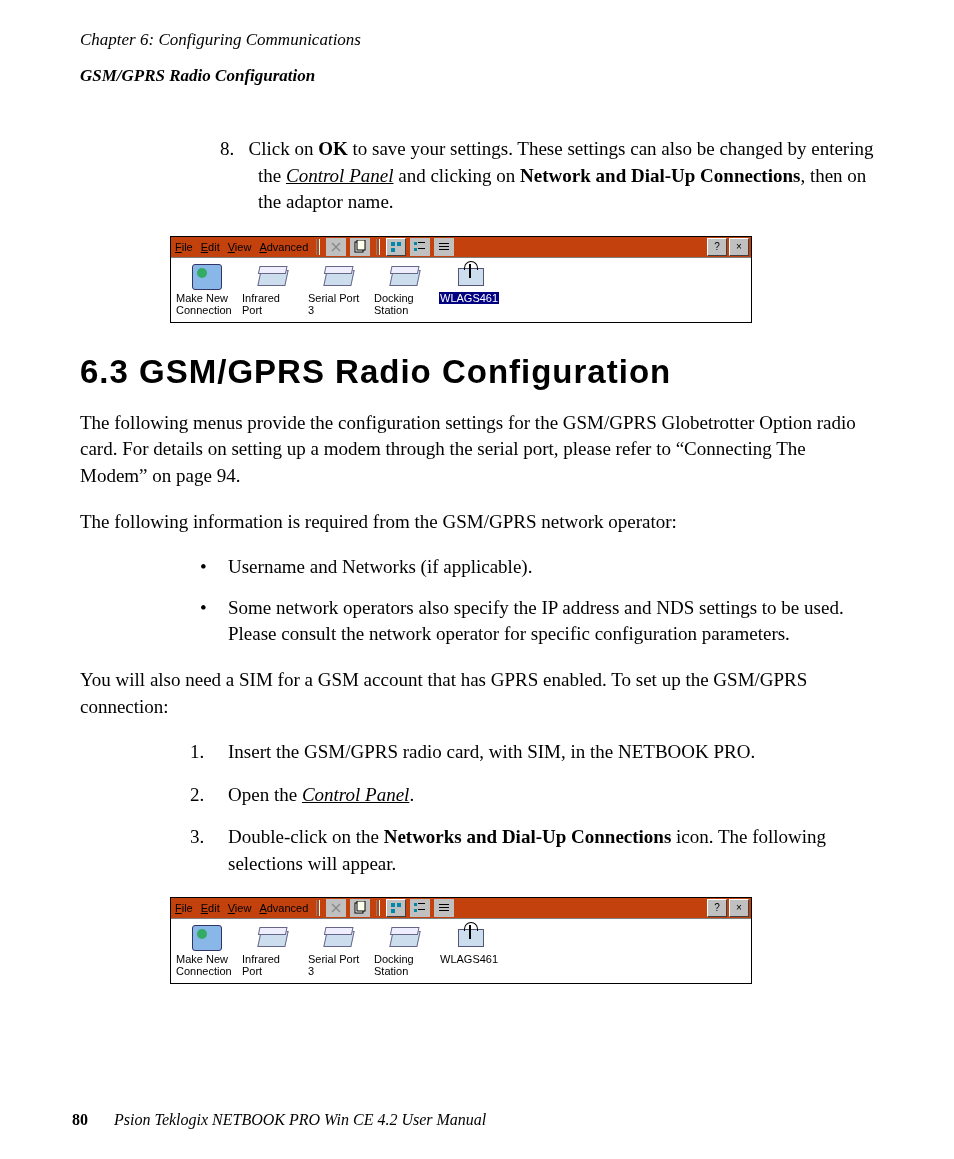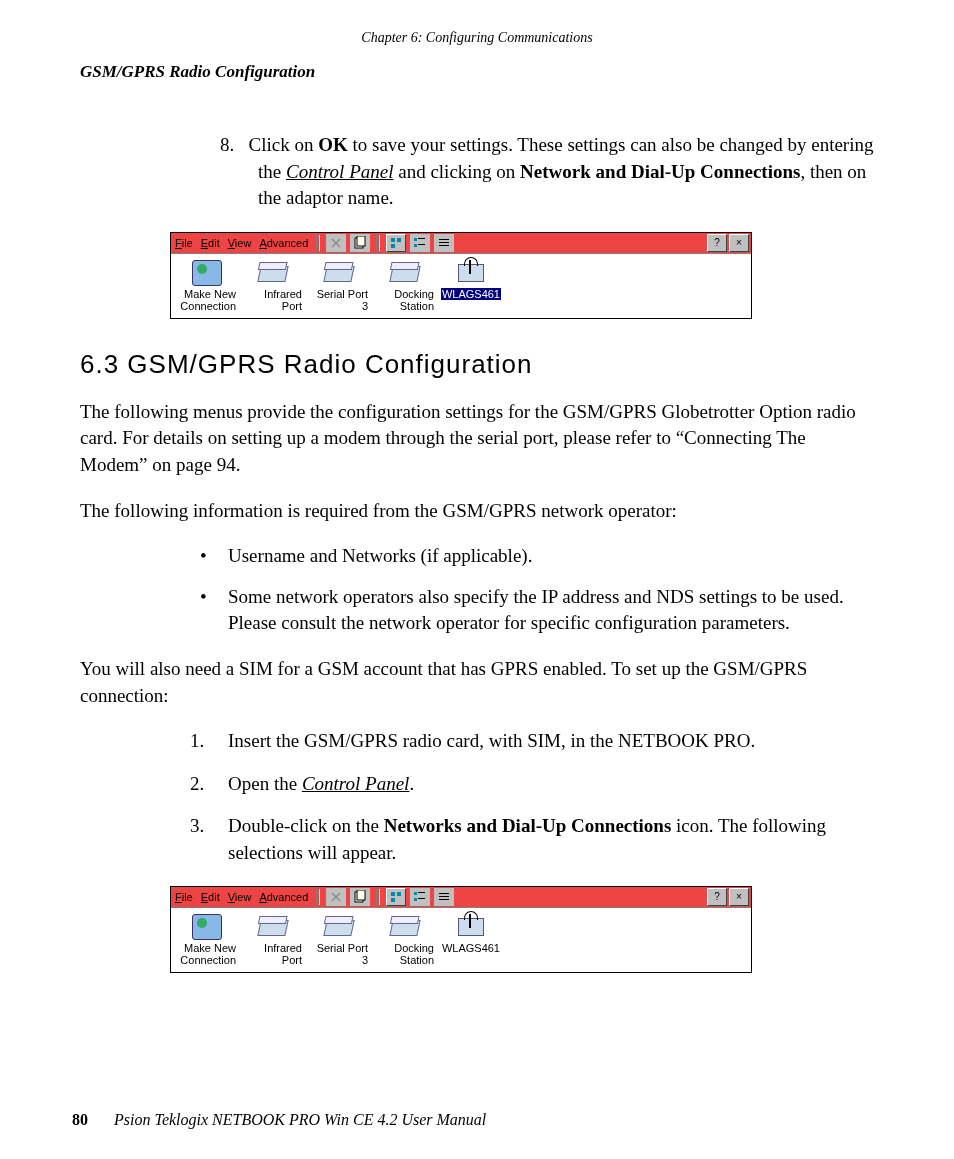--- a/index.html
+++ b/index.html
@@ -12,23 +12,22 @@
   }
   .page {
     padding: 30px 80px 20px 80px;
     box-sizing: border-box;
     width: 954px;
     min-height: 1159px;
     position: relative;
   }
   .header-chapter {
     font-style: italic;
-    font-size: 14px;
+    font-size: 17px;
     margin-bottom: 2px;
-    text-align: center;
   }
   .header-section {
     font-style: italic;
     font-weight: bold;
     font-size: 17px;
     margin-bottom: 50px;
     margin-top: 16px;
   }
   .step-line {
     margin-left: 70px;
@@ -38,23 +37,23 @@
   }
   .step-body {
     display: block;
     padding-left: 108px;
     text-indent: -38px;
   }
   .inline-italic { font-style: italic; text-decoration: underline; }
   .inline-bold { font-weight: bold; }
   .section-heading {
     font-family: "Arial Narrow", "Helvetica Condensed", Arial, sans-serif;
-    font-weight: 400;
+    font-weight: 700;
     font-stretch: condensed;
-    font-size: 26px;
+    font-size: 33px;
     margin: 30px 0 14px 0;
     letter-spacing: 1px;
   }
   .para {
     font-size: 19px;
     line-height: 1.4;
     margin-bottom: 14px;
   }
   .bullets {
     margin-left: 80px;
@@ -92,21 +91,21 @@
   
   .win {
     border: 1px solid #000;
     width: 580px;
     margin: 14px 0 28px 90px;
     font-family: Tahoma, Arial, sans-serif;
     font-size: 11px;
     background: #fff;
   }
   .win-toolbar {
-    background: #ef4444;
+    background: #c2410c;
     height: 20px;
     display: flex;
     align-items: center;
     padding: 0 2px;
     gap: 4px;
     border-bottom: 1px solid #808080;
   }
   .win-menu {
     display: inline-block;
     padding: 1px 2px;
@@ -142,21 +141,21 @@
     gap: 2px;
   }
   .win-body {
     display: flex;
     gap: 4px;
     padding: 4px;
     min-height: 56px;
   }
   .win-item {
     width: 62px;
-    text-align: right;
+    text-align: left;
     line-height: 1.1;
   }
   .win-icon {
     width: 32px;
     height: 28px;
     margin: 0 auto 2px auto;
     position: relative;
   }
   .win-item.selected .win-label {
     background: #000080;

